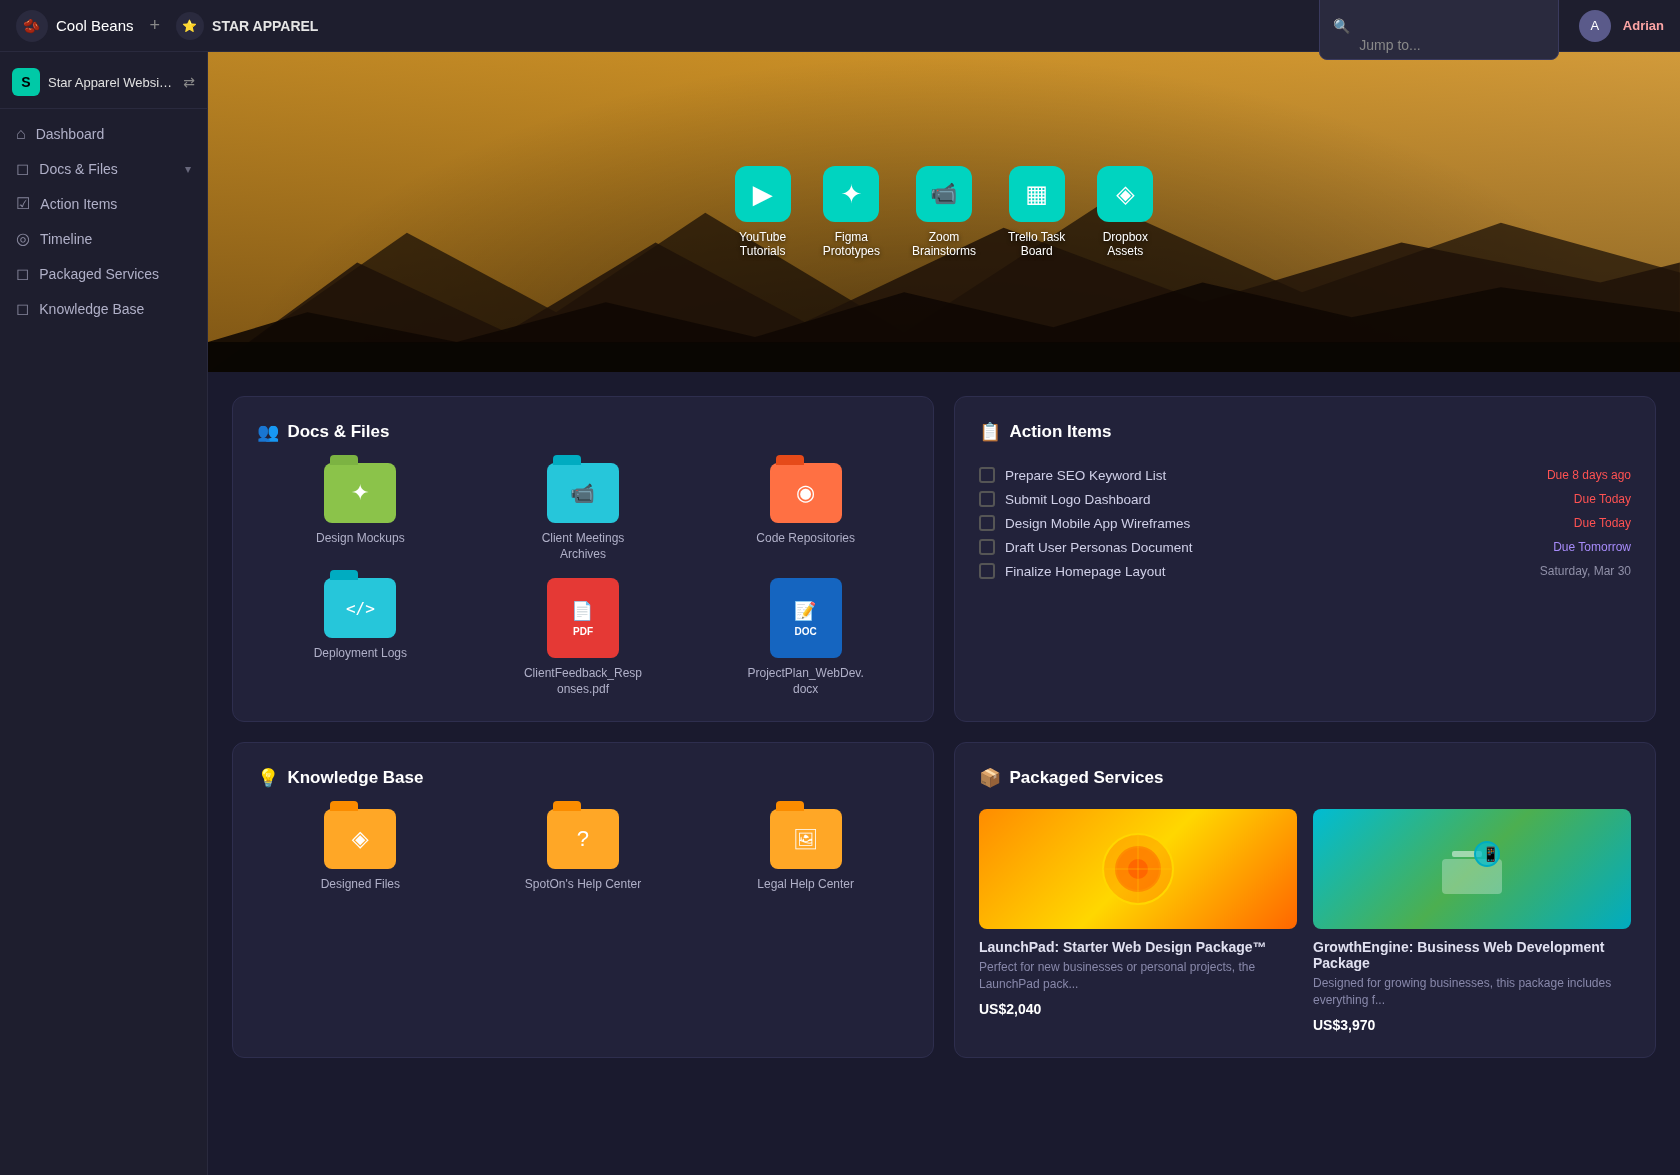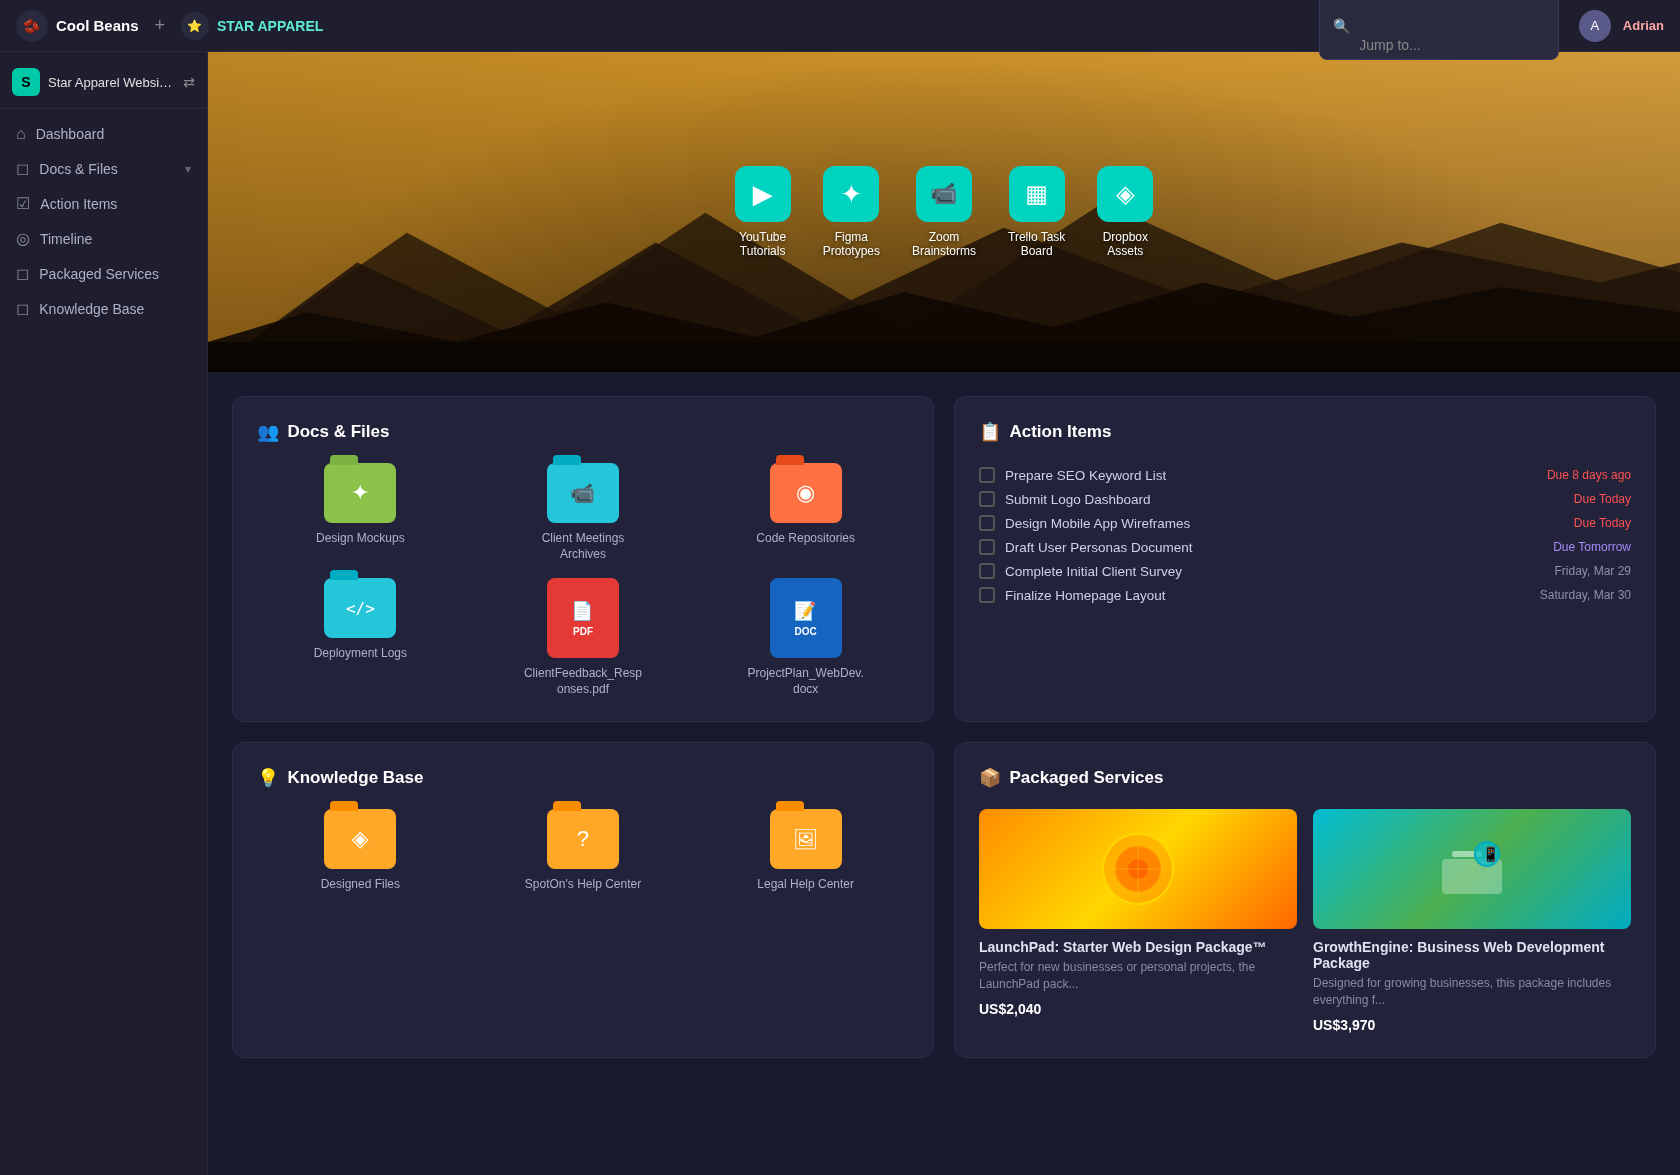--- a/index.html
+++ b/index.html
@@ -12,25 +12,25 @@
       display: flex;
       align-items: center;
       padding: 0 16px;
       gap: 12px;
       border-bottom: 1px solid #2a2a3e;
       flex-shrink: 0;
       z-index: 10;
     }
     .brand { display: flex; align-items: center; gap: 8px; }
     .brand-logo { width: 32px; height: 32px; background: #2a2a3e; border-radius: 50%; display: flex; align-items: center; justify-content: center; font-size: 14px; }
-    .brand-name { font-size: 15px; font-weight: 700; color: #fff; }
+    .brand-name { font-size: 15px; font-weight: 400; color: #fff; }
     .plus-btn { color: #888; font-size: 18px; cursor: pointer; margin: 0 4px; }
     .client-brand { display: flex; align-items: center; gap: 8px; }
     .client-logo { width: 28px; height: 28px; background: #2a2a3e; border-radius: 50%; display: flex; align-items: center; justify-content: center; font-size: 12px; }
-    .client-name { font-size: 14px; font-weight: 600; color: #5eead4; }
+    .client-name { font-size: 14px; font-weight: 600; color: #e5e5e5; }
     .nav-spacer { flex: 1; }
     .search-bar {
       background: #2a2a3e;
       border-radius: 8px;
       padding: 6px 14px;
       display: flex;
       align-items: center;
       gap: 8px;
       width: 240px;
       color: #888;
@@ -463,27 +463,20 @@
           <div class="action-item">
             <div class="action-left">
               <div class="action-checkbox"></div>
               <span class="action-label">Draft User Personas Document</span>
             </div>
             <span class="action-due due-purple">Due Tomorrow</span>
           </div>
           <div class="action-item">
             <div class="action-left">
               <div class="action-checkbox"></div>
-              <span class="action-label">Complete Initial Client Survey</span>
-            </div>
-            <span class="action-due due-gray">Friday, Mar 29</span>
-          </div>
-          <div class="action-item">
-            <div class="action-left">
-              <div class="action-checkbox"></div>
               <span class="action-label">Finalize Homepage Layout</span>
             </div>
             <span class="action-due due-gray">Saturday, Mar 30</span>
           </div>
         </div>
       </div>
 
       <div class="card">
         <div class="card-title">
           <span class="ct-icon">💡</span>

